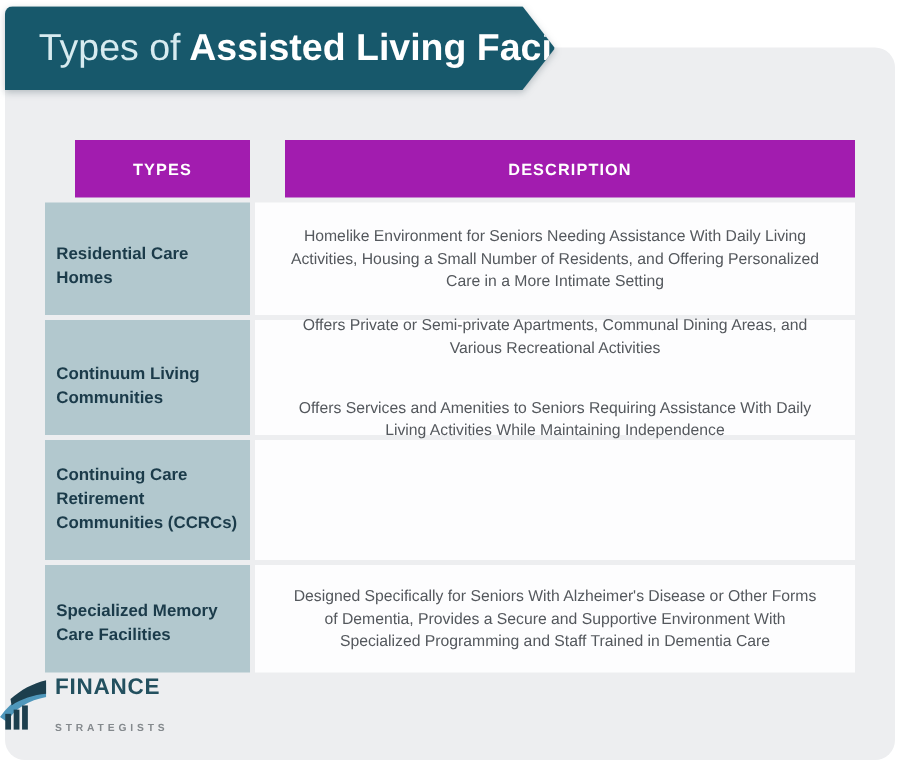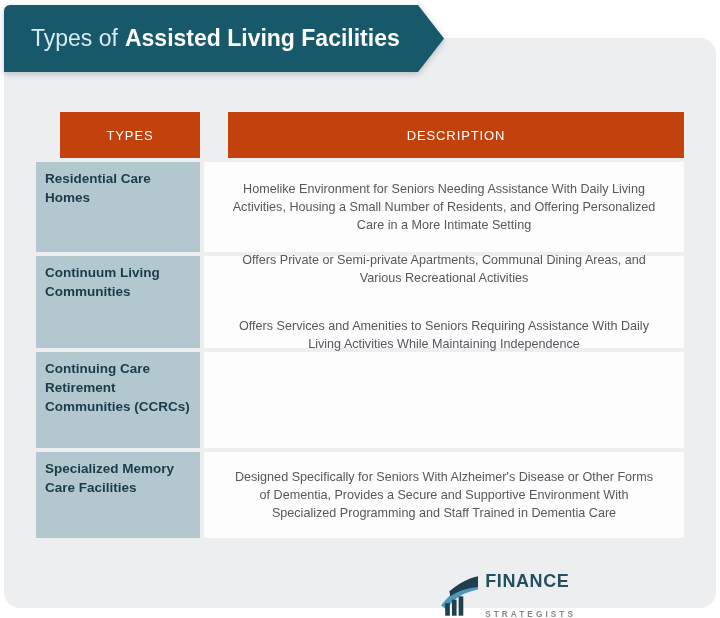--- a/index.html
+++ b/index.html
@@ -29,21 +29,21 @@
   }
   .banner {
     width: 440px;
     height: 67px;
     background: #17586b;
     clip-path: polygon(0 0, 414px 0, 440px 50%, 414px 100%, 0 100%);
     display: flex;
     align-items: center;
     padding-left: 27px;
     box-sizing: border-box;
-    font-size: 23px;
+    font-size: 30px;
     border-radius: 6px 0 0 0;
   }
   .banner .t-light {
     color: #d7ebf0;
     font-weight: 400;
     margin-right: 7px;
     white-space: nowrap;
   }
   .banner .t-bold {
     color: #ffffff;
@@ -54,63 +54,63 @@
     position: absolute;
     left: 36px;
     top: 112px;
     width: 648px;
     display: grid;
     grid-template-columns: 164px 1fr;
     grid-template-rows: 46px 90px 92px 96px 86px;
     gap: 4px;
   }
   .th {
-    background: #c2410c;
+    background: #a21caf;
     color: #ffffff;
-    font-weight: 400;
+    font-weight: 700;
     font-size: 13px;
     letter-spacing: 0.9px;
     display: flex;
     align-items: center;
     justify-content: center;
     margin-left: 24px;
   }
   .type {
     background: #b2c8ce;
     color: #1b3b4a;
     font-weight: 700;
     font-size: 13.5px;
     line-height: 1.4;
     display: flex;
-    align-items: flex-start;
-    padding: 8px 10px 0 9px;
+    align-items: flex-end;
+    padding: 8px 10px 20px 9px;
     box-sizing: border-box;
   }
   .desc {
     background: #fdfdfe;
     color: #54585d;
     font-size: 12.6px;
     line-height: 1.45;
     display: flex;
     flex-direction: column;
     justify-content: center;
     text-align: center;
     padding: 8px 16px;
     box-sizing: border-box;
   }
   .desc p { margin: 12px; }
   .desc p + p { margin-top: 18px; }
   .footer {
     position: absolute;
     left: 0;
-    top: 572px;
+    top: 540px;
     width: 576px;
     display: flex;
     align-items: center;
-    justify-content: flex-end;
+    justify-content: flex-start;
   }
   .logo-icon { width: 37px; height: 41px; margin-right: 7px; flex: 0 0 auto; }
   .brand-text { display: flex; flex-direction: column; }
   .brand-name {
     color: #23505f;
     font-weight: 700;
     font-size: 18px;
     letter-spacing: 0.6px;
     line-height: 1;
   }

